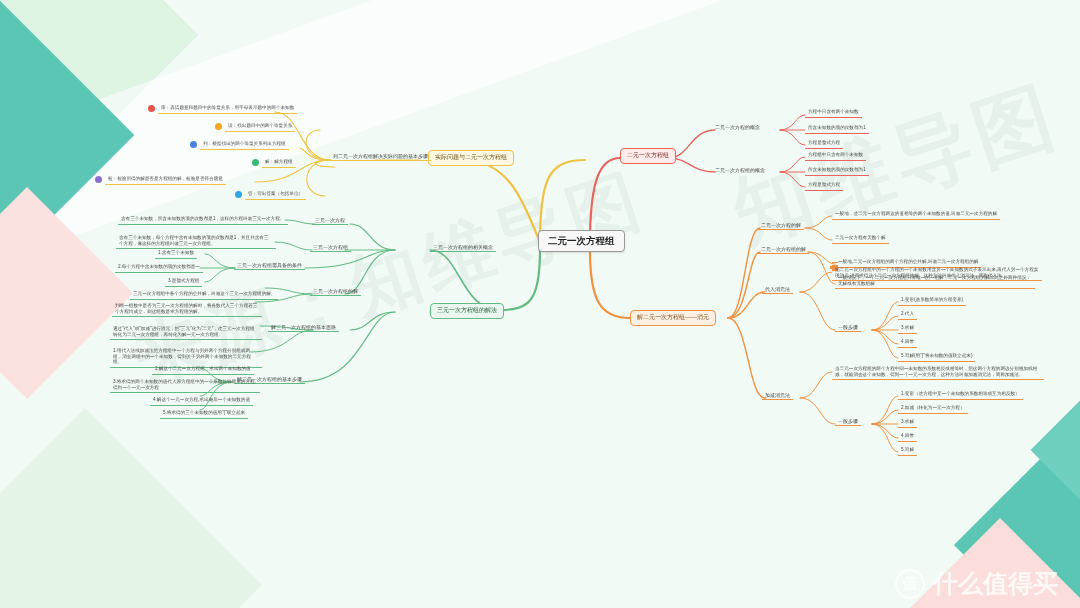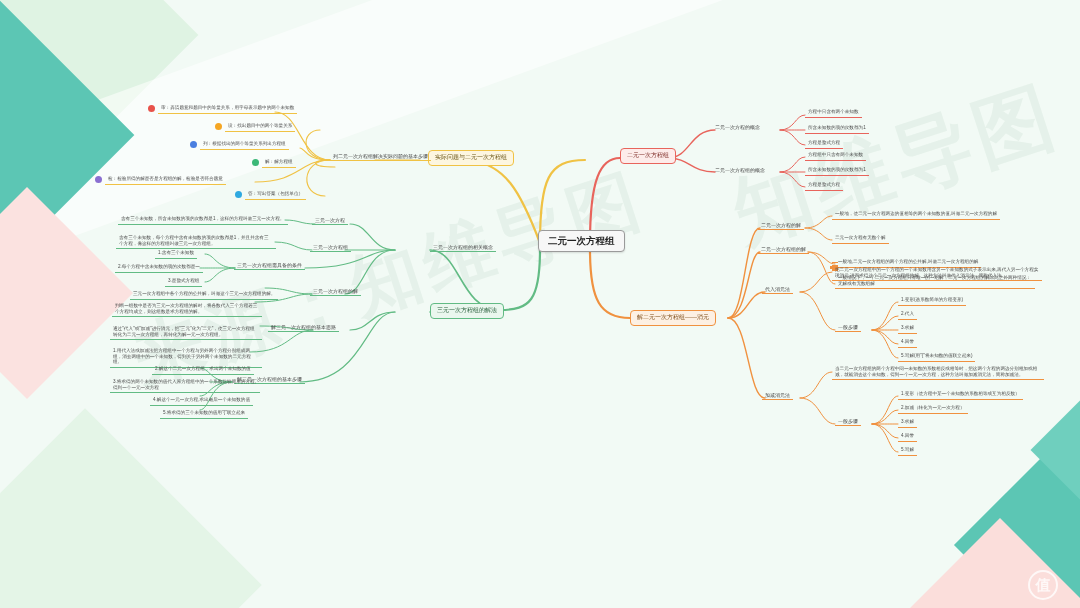--- a/index.html
+++ b/index.html
@@ -307,13 +307,14 @@
   <div class="node mid u o" style="left:835px;top:417px;">一般步骤</div>
   <div class="node leaf o" style="left:898px;top:390px;">1.变形（使方程中某一个未知数的系数相等或互为相反数）</div>
   <div class="node leaf o" style="left:898px;top:404px;">2.加减（转化为一元一次方程）</div>
   <div class="node leaf o" style="left:898px;top:418px;">3.求解</div>
   <div class="node leaf o" style="left:898px;top:432px;">4.回带</div>
   <div class="node leaf o" style="left:898px;top:446px;">5.写解</div>
 </div>
 
 <div class="footer-wm">
   <span class="badge">值</span>
+  <span>什么值得买</span>
 </div>
 
 </body></html>

